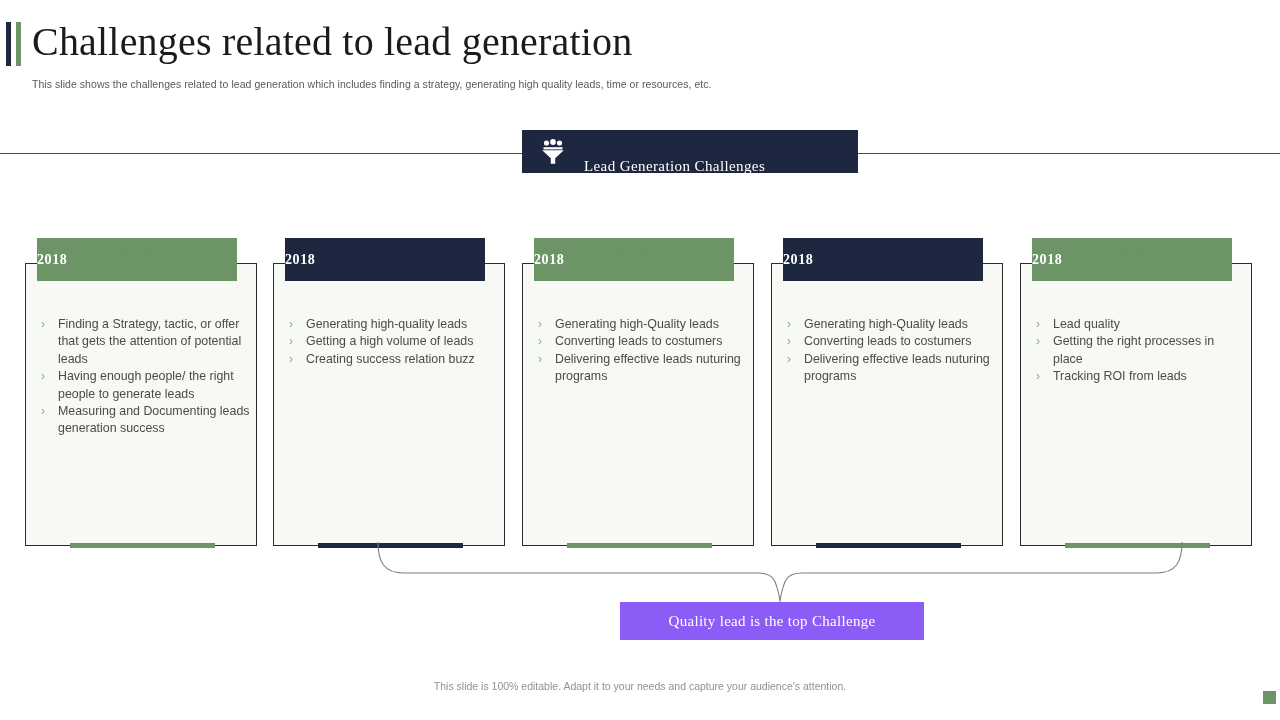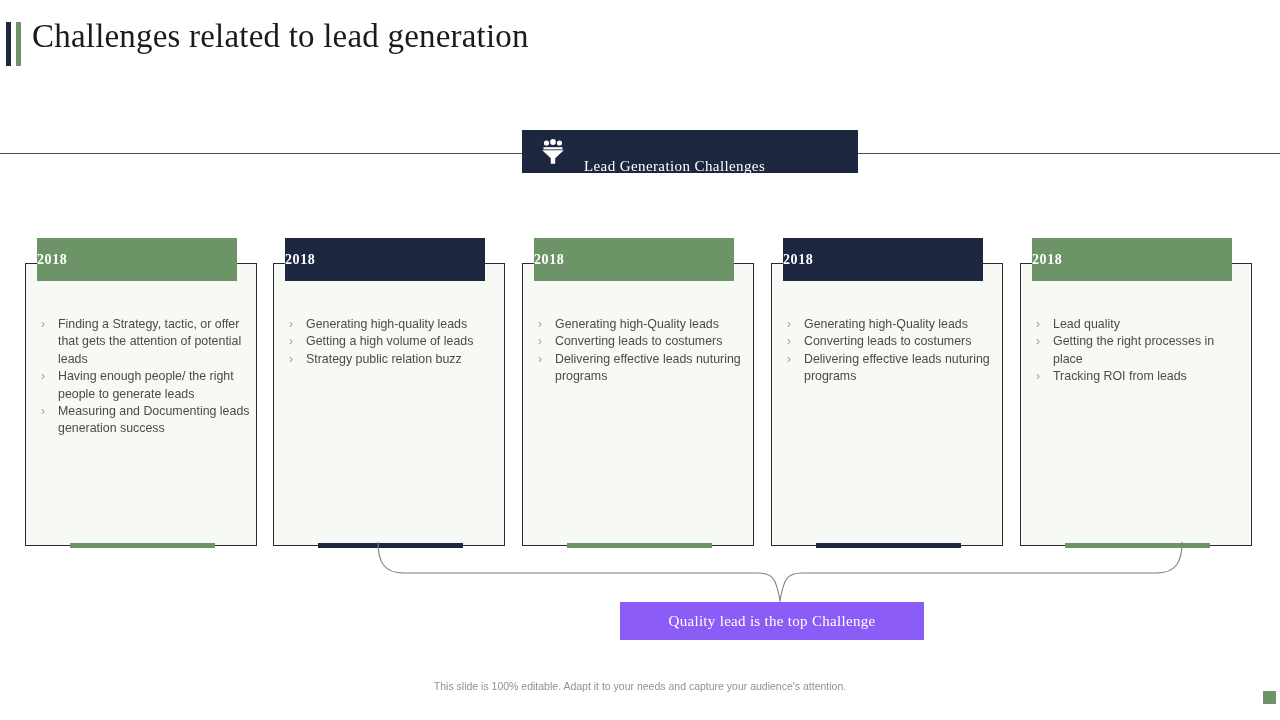--- a/index.html
+++ b/index.html
@@ -12,21 +12,21 @@
   }
 
   
   #title-area{position:absolute;left:0;top:10px;width:1280px;height:60px;}
   .accent-bar{position:absolute;top:12px;width:5px;height:44px;}
   .accent-navy{left:6px;background:#1d2840;}
   .accent-green{left:16px;background:#6d9467;}
   #page-title{
     position:absolute;left:32px;top:8px;
     font-family:"Liberation Serif", serif;
-    font-size:33px;color:#1b1b1b;letter-spacing:.2px;white-space:nowrap;
+    font-size:40px;color:#1b1b1b;letter-spacing:.2px;white-space:nowrap;
   }
   #page-subtitle{
     position:absolute;left:32px;top:68px;
     font-size:10.5px;color:#555b5e;white-space:nowrap;letter-spacing:.05px;
   }
 
   
   #banner-rule{position:absolute;left:0;top:153px;width:1280px;height:1px;background:#4a4a4a;}
   #banner{
     position:absolute;left:522px;top:130px;width:336px;height:43px;
@@ -87,20 +87,21 @@
   }
   #corner-swatch{position:absolute;left:1263px;top:691px;width:13px;height:13px;background:#6d9467;}
 </style>
 </head>
 <body>
 
 <div id="title-area">
   <div class="accent-bar accent-navy"></div>
   <div class="accent-bar accent-green"></div>
   <div id="page-title">Challenges related to lead generation</div>
+  <div id="page-subtitle">This slide shows the challenges related to lead generation which includes finding a strategy, generating high quality leads, time or resources, etc.</div>
 </div>
 
 <div id="banner-rule"></div>
 <div id="banner">
   <div id="banner-icon">
     <svg width="28" height="26" viewBox="0 0 28 26" aria-hidden="true">
       <circle cx="7.5" cy="4" r="2.6" fill="#ffffff"></circle>
       <circle cx="14" cy="3" r="2.9" fill="#ffffff"></circle>
       <circle cx="20.5" cy="4" r="2.6" fill="#ffffff"></circle>
       <path d="M4.5 8.2 h19 v2.2 h-19 z" fill="#ffffff"></path>
@@ -124,21 +125,21 @@
 </div>
 
 <div class="card" style="left:273px;">
   <div class="card-tab navy-bg">
     <span class="card-tab-label">2018</span>
     <span class="card-pointer navy-tri"></span>
   </div>
   <ul class="card-list">
     <li><span class="chev">›</span><span>Generating high-quality leads</span></li>
     <li><span class="chev">›</span><span>Getting a high volume of leads</span></li>
-    <li><span class="chev">›</span><span>Strategy public relation buzz</span></li>
+    <li><span class="chev">›</span><span>Creating success relation buzz</span></li>
   </ul>
   <div class="card-bottom-bar navy-bg"></div>
 </div>
 
 <div class="card" style="left:522px;">
   <div class="card-tab green-bg">
     <span class="card-tab-label">2018</span>
     <span class="card-pointer green-tri"></span>
   </div>
   <ul class="card-list">

